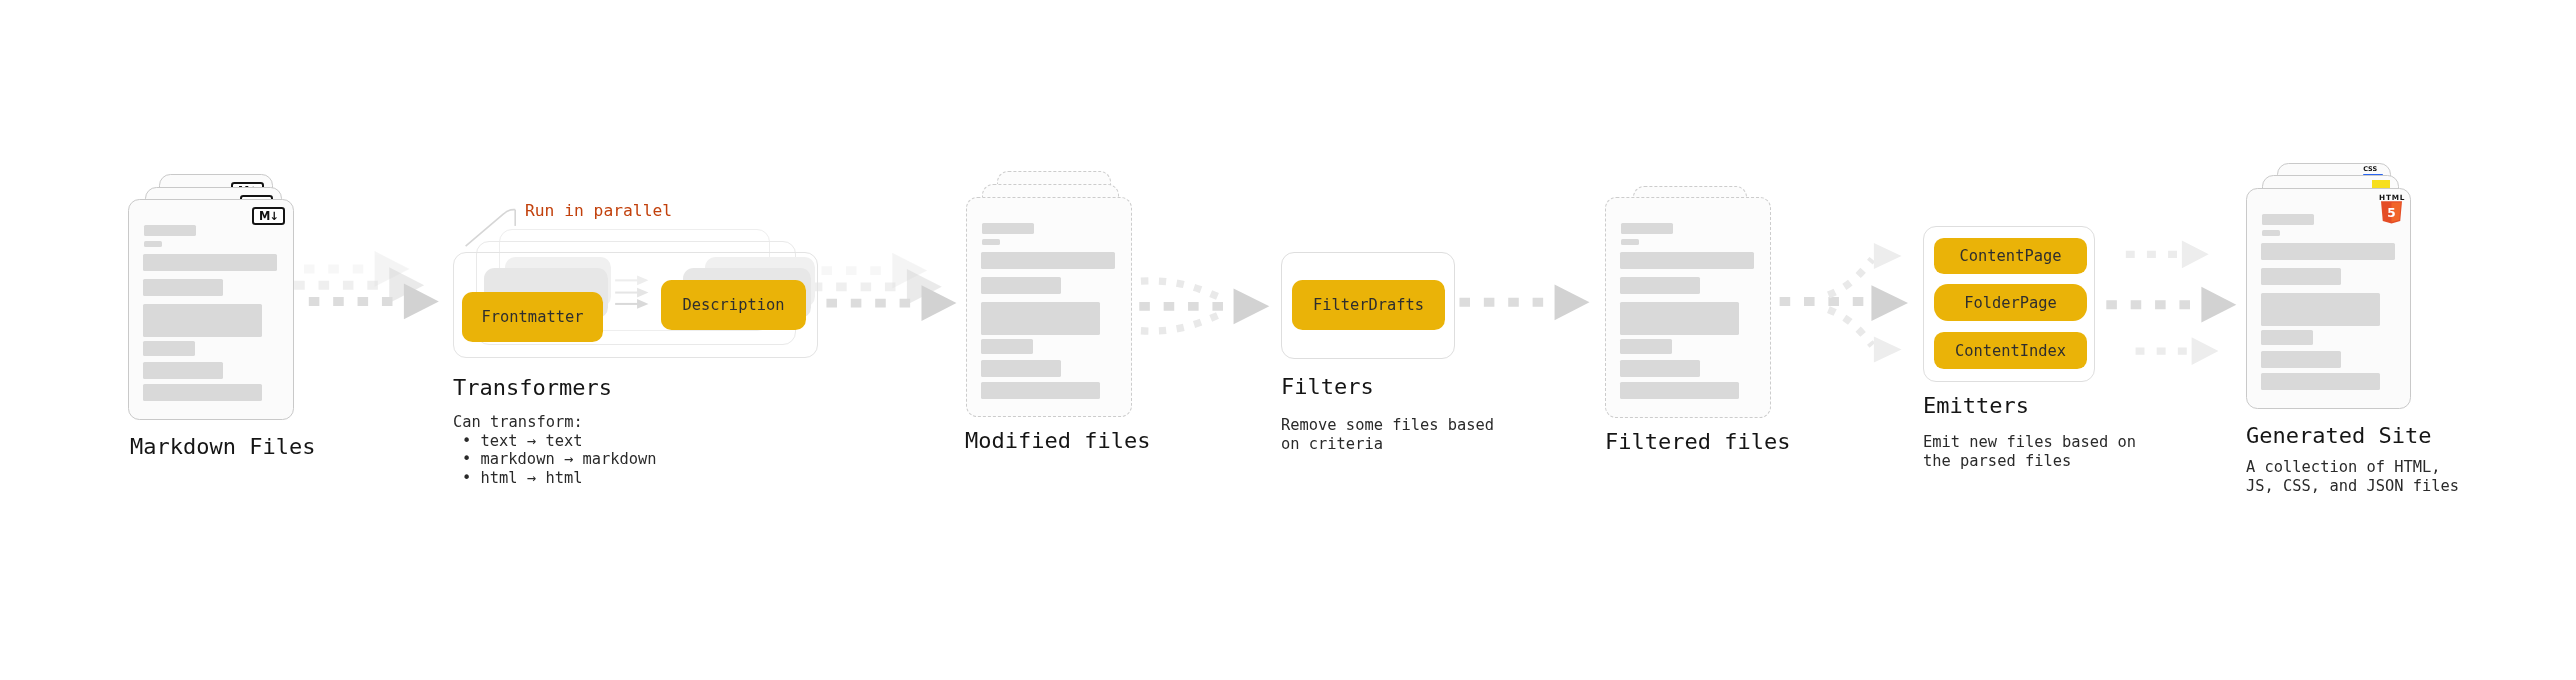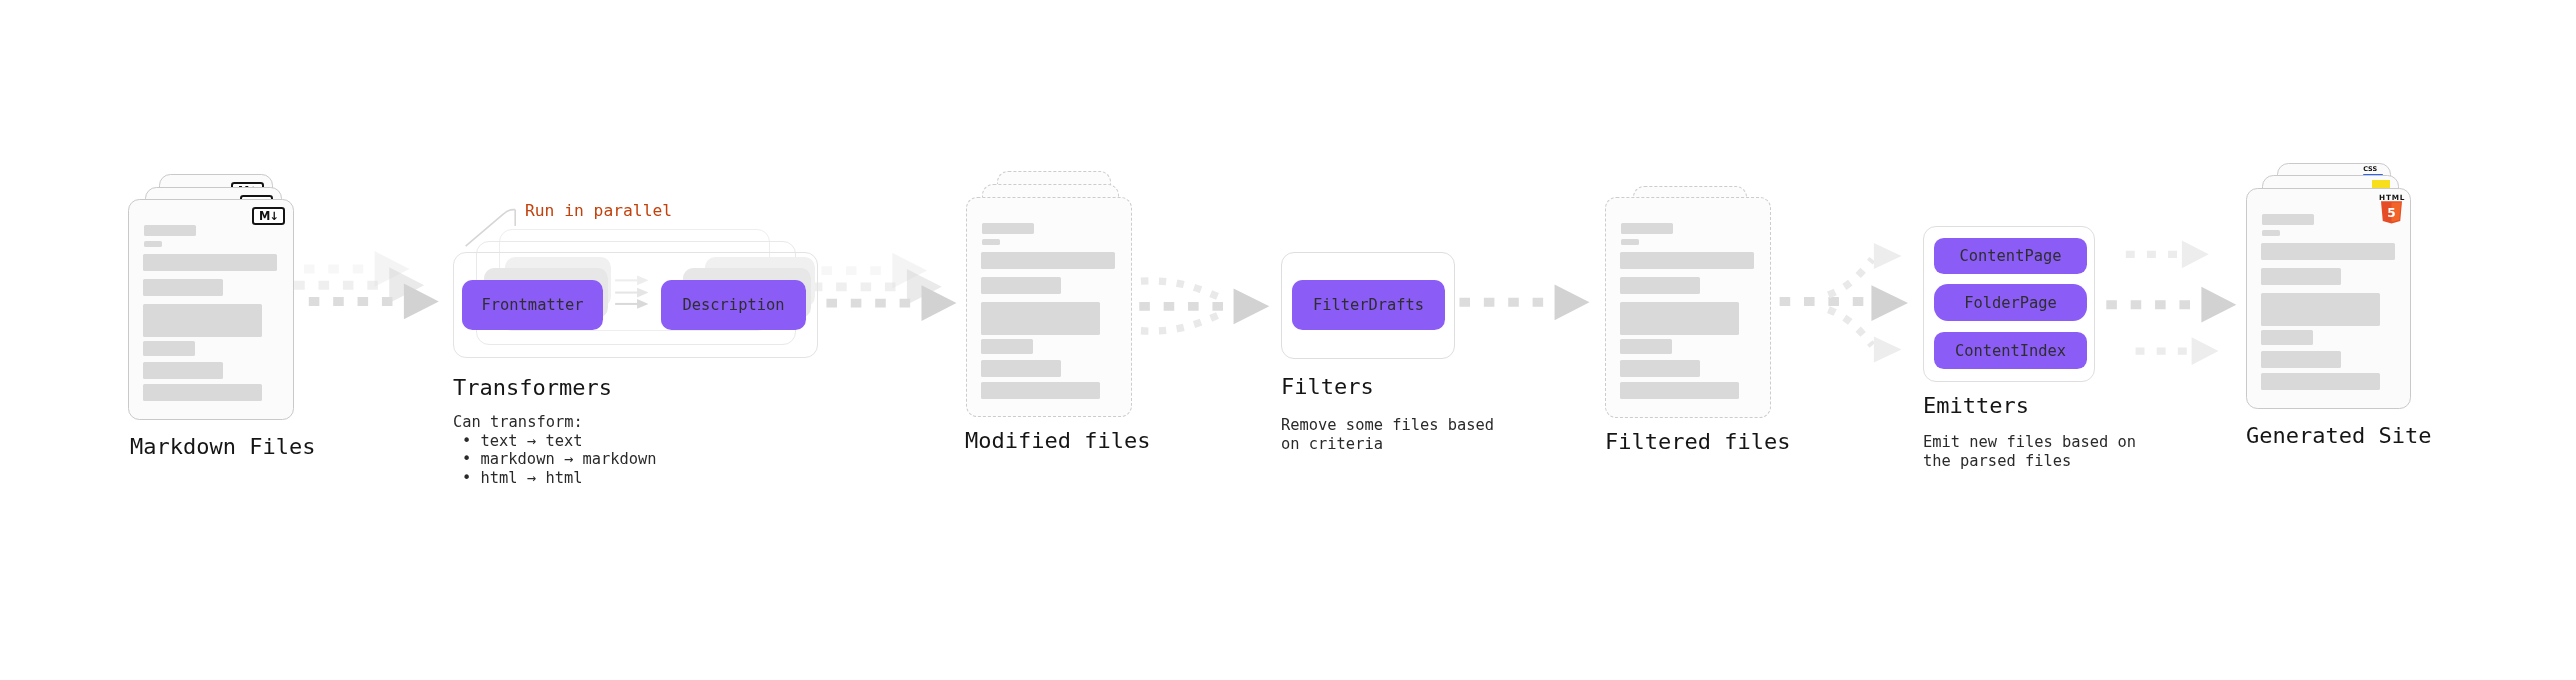--- a/index.html
+++ b/index.html
@@ -23,21 +23,21 @@
   .cssbadge{position:absolute;top:2.4px;right:7.3px;width:19.5px;
             font:bold 6.5px "DejaVu Sans", sans-serif;color:#111;line-height:6.5px}
   .cssbadge .bar-blue{height:3.3px;background:#2965f1;margin-top:0.8px;border-radius:0.8px}
   .jsbadge{position:absolute;top:4.1px;right:8.1px;width:18px;height:9px;background:#f7df1e}
   .h5badge{position:absolute;top:4.9px;right:6.5px;width:24.4px;text-align:center}
   .h5badge .h5t{font:bold 7.3px "DejaVu Sans", sans-serif;letter-spacing:0.8px;color:#111;line-height:7.3px}
 
   .frame{position:absolute;border:1.6px solid #e3e3e3;border-radius:13px;box-sizing:border-box}
   .frame.g1{border-color:#e9e9e9}
   .frame.g2{border-color:#eeeeee}
-  .chip{position:absolute;border-radius:10.6px;background:#8b5cf6;display:flex;align-items:center;
+  .chip{position:absolute;border-radius:10.6px;background:#eab308;display:flex;align-items:center;
         justify-content:center;font:15.4px "DejaVu Sans Mono", monospace;color:#2e2e2e;white-space:nowrap}
   .chip.ghost1{background:#e7e7e7}
   .chip.ghost2{background:#f0f0f0}
 
   .h{position:absolute;font:500 22px/26px "DejaVu Sans Mono", monospace;color:#151515;white-space:nowrap}
   .body{position:absolute;font:15.4px/18.7px "DejaVu Sans Mono", monospace;color:#2a2a2a;white-space:nowrap}
   .body .ind{padding-left:9px}
   .note{position:absolute;font:16.3px/21px "DejaVu Sans Mono", monospace;color:#c2410c;white-space:nowrap}
 </style>
 </head>
@@ -131,21 +131,21 @@
   </div>
   <div class="h" style="left:130px;top:434px">Markdown Files</div>
 
   <div>
     <div class="frame g2" style="left:499px;top:229px;width:271px;height:102px"></div>
     <div class="frame g1" style="left:476px;top:241px;width:320px;height:104px"></div>
     <div class="frame" style="left:453px;top:252px;width:365px;height:106px"></div>
 
     <div class="chip ghost2" style="left:505px;top:257px;width:106px;height:50px"></div>
     <div class="chip ghost1" style="left:484px;top:268px;width:124px;height:50px"></div>
-    <div class="chip" style="left:462px;top:280px;width:141px;height:50px">Frontmatter</div>
+    <div class="chip" style="left:462px;top:292px;width:141px;height:50px">Frontmatter</div>
 
     <div class="chip ghost2" style="left:705px;top:257px;width:110px;height:50px"></div>
     <div class="chip ghost1" style="left:683px;top:268px;width:128px;height:50px"></div>
     <div class="chip" style="left:661px;top:280px;width:145px;height:50px">Description</div>
 
     <div class="note" style="left:525px;top:200px">Run in parallel</div>
   </div>
   <div class="h" style="left:453px;top:375px">Transformers</div>
   <div class="body" style="left:453px;top:413px">
     <div>Can transform:</div>
@@ -230,15 +230,19 @@
       <i class="bar" style="left:14.6px;top:41px;width:18.7px;height:5.7px"></i>
       <i class="bar" style="left:14px;top:54px;width:134px;height:17px"></i>
       <i class="bar" style="left:14px;top:79px;width:80px;height:17px"></i>
       <i class="bar" style="left:14px;top:104px;width:119px;height:32.5px"></i>
       <i class="bar" style="left:14px;top:141px;width:52px;height:15.4px"></i>
       <i class="bar" style="left:14px;top:162px;width:80px;height:17px"></i>
       <i class="bar" style="left:14px;top:184px;width:119px;height:17px"></i>
     </div>
   </div>
   <div class="h" style="left:2246px;top:423px">Generated Site</div>
+  <div class="body" style="left:2246px;top:458px">
+    <div>A collection of HTML,</div>
+    <div>JS, CSS, and JSON files</div>
+  </div>
 
 </div>
 
 
 </body></html>

